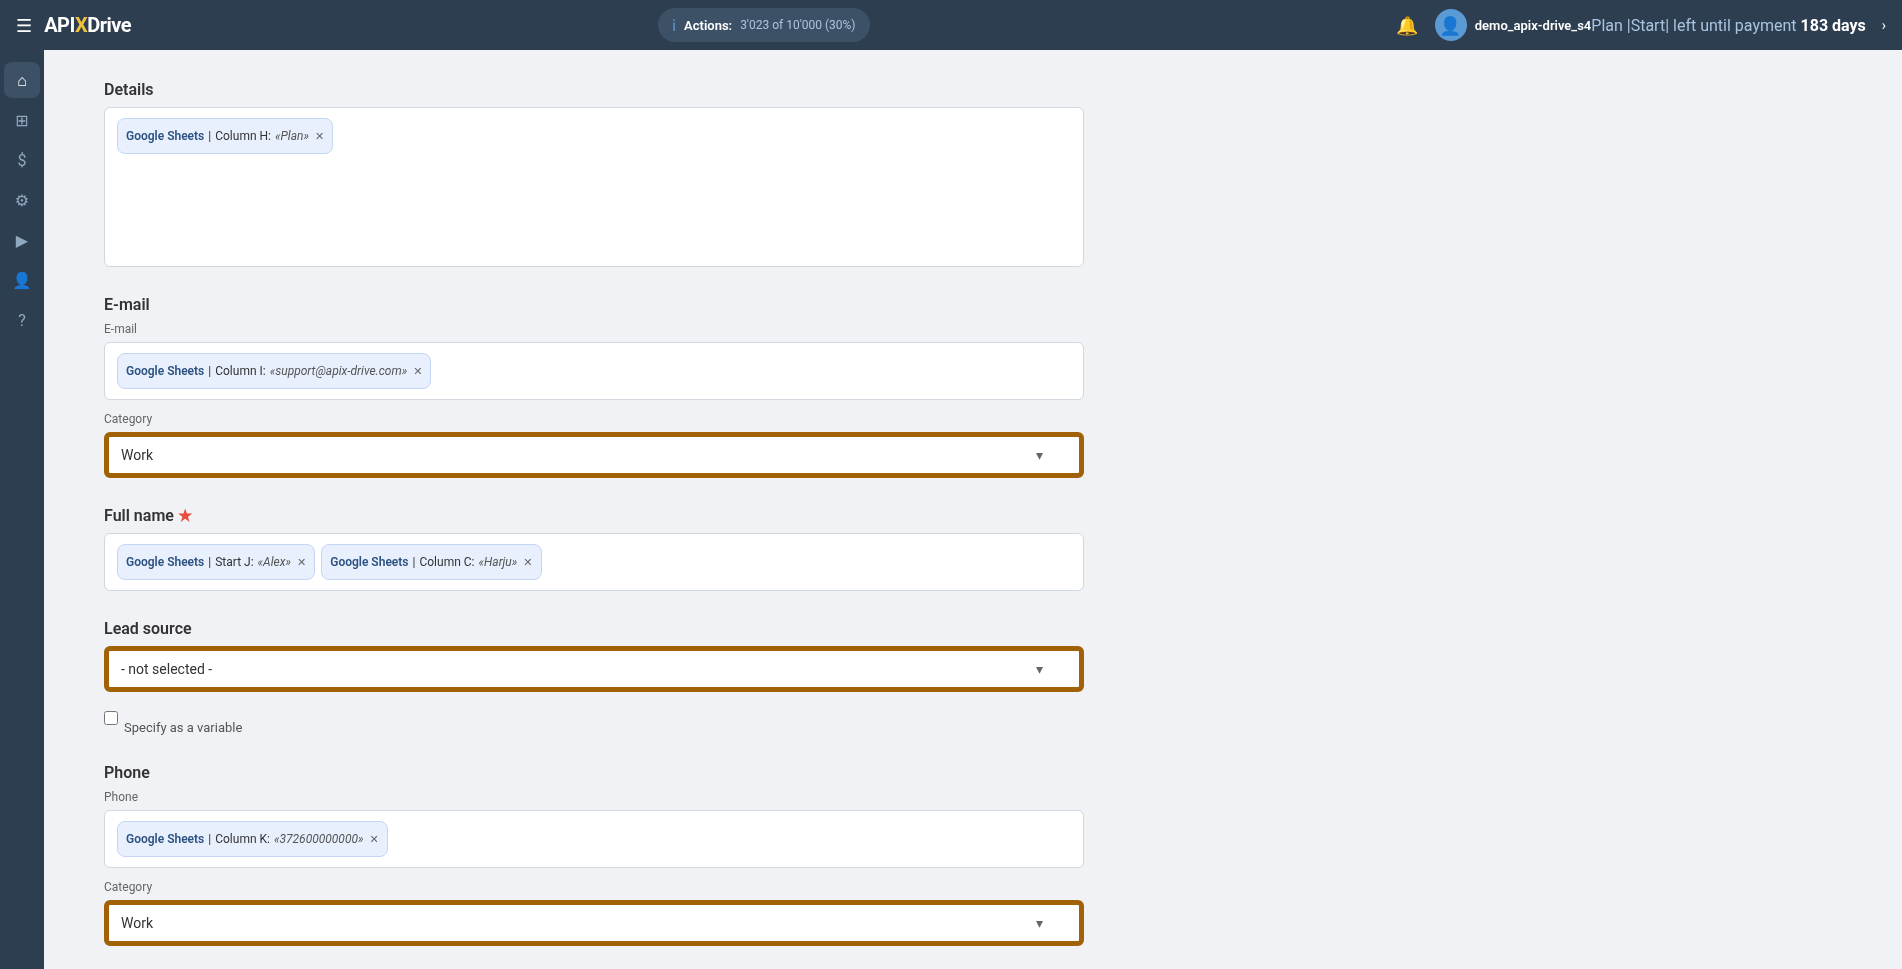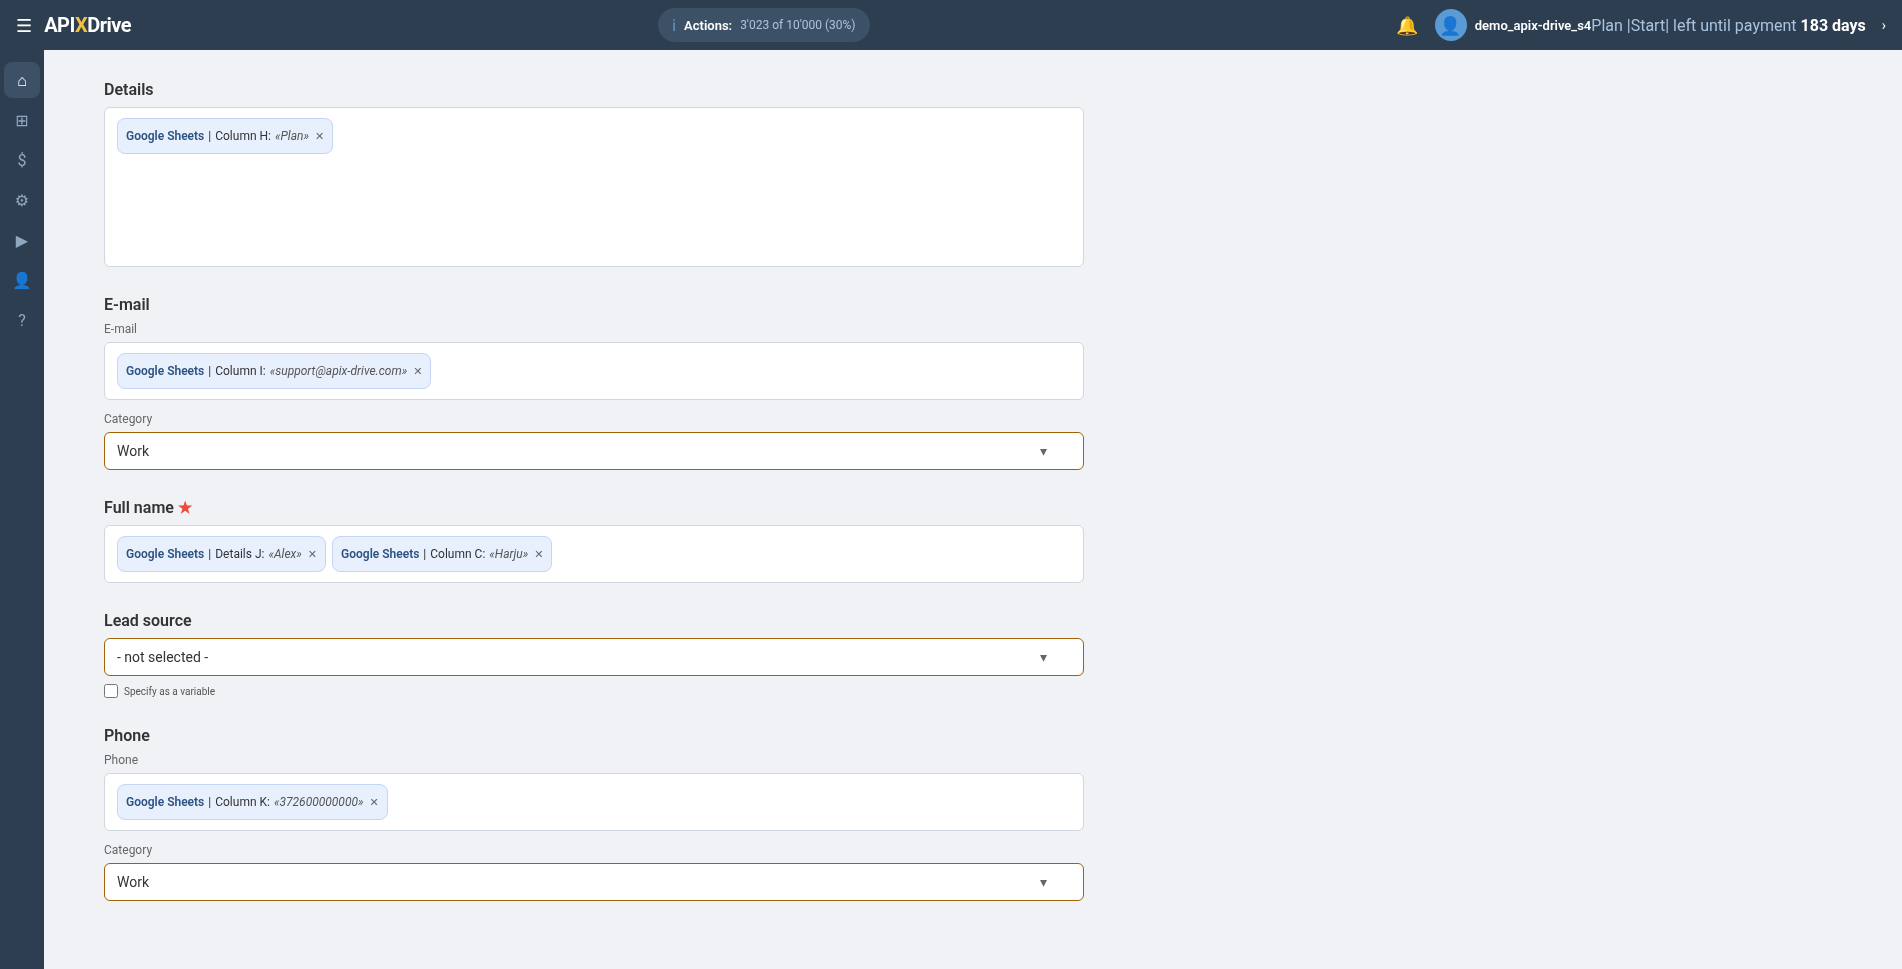--- a/index.html
+++ b/index.html
@@ -83,31 +83,31 @@
     }
     .tag-source { font-weight: 600; color: #2c5282; }
     .tag-value { color: #555; font-style: italic; }
     .tag-close {
       color: #666; cursor: pointer; font-size: 11px; margin-left: 2px;
     }
 
     
     .dropdown-wrap { position: relative; }
     .dropdown {
-      border: 1px solid #a16207; border-radius: 6px;
+      border: 5px solid #a16207; border-radius: 6px;
       padding: 10px 36px 10px 12px; font-size: 14px; color: #333;
       background: #fff; cursor: pointer; width: 100%;
       display: flex; align-items: center; justify-content: space-between;
     }
     .dropdown-chevron { color: #666; font-size: 14px; }
 
     
     .checkbox-row { display: flex; align-items: center; gap: 6px; margin-top: 8px; }
     .checkbox-row input[type="checkbox"] { width: 14px; height: 14px; }
-    .checkbox-label { font-size: 10px; color: #555; }
+    .checkbox-label { font-size: 13px; color: #555; margin-top: 20px; }
   </style>
 </head>
 <body>
 
 <nav class="navbar">
   <div class="navbar-left">
     <span class="hamburger-icon">☰</span>
     <div class="logo">
       <span class="logo-text">API<span class="logo-x">X</span>Drive</span>
     </div>
@@ -191,21 +191,21 @@
 
   <div class="section">
     <div class="section-label">
       <span>Full name</span>
       <span class="required-star">★</span>
     </div>
     <div class="tag-input">
       <div class="tag">
         <span class="tag-source">Google Sheets</span>
         <span> | </span>
-        <span>Details J:</span>
+        <span>Start J:</span>
         <span class="tag-value">«Alex»</span>
         <span class="tag-close">✕</span>
       </div>
       <div class="tag">
         <span class="tag-source">Google Sheets</span>
         <span> | </span>
         <span>Column C:</span>
         <span class="tag-value">«Harju»</span>
         <span class="tag-close">✕</span>
       </div>

